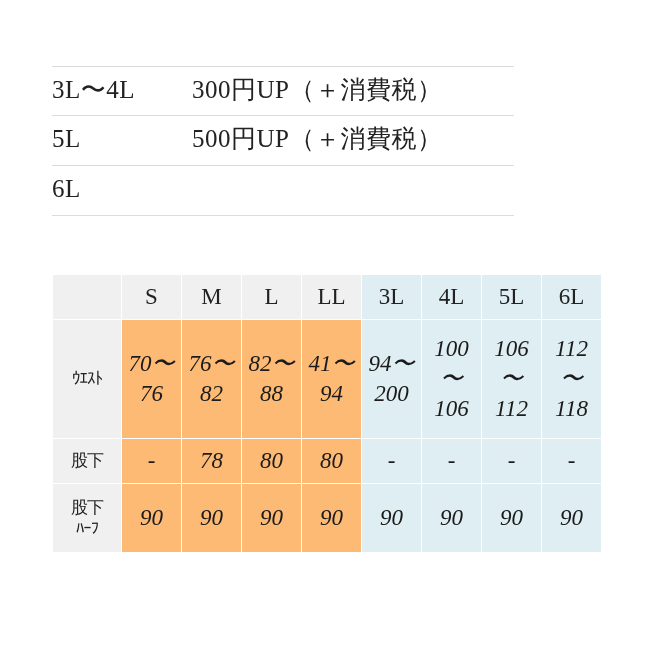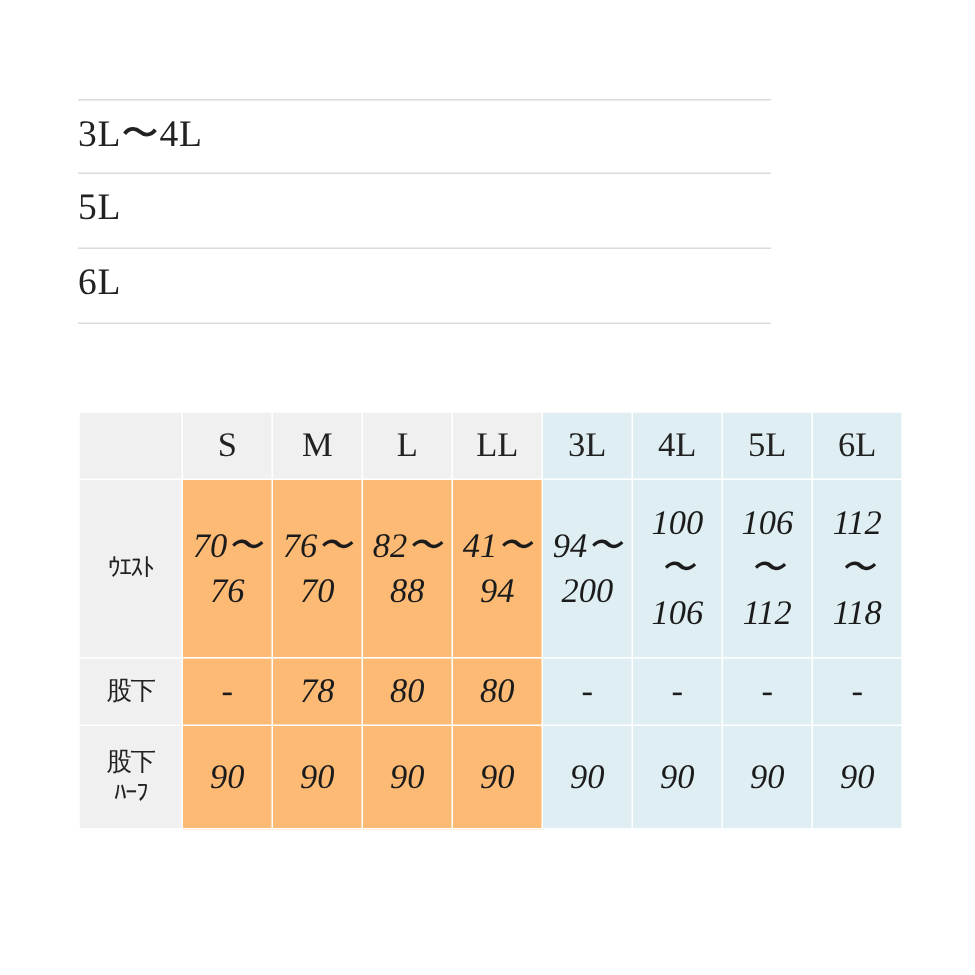--- a/index.html
+++ b/index.html
@@ -120,23 +120,25 @@
   }
 </style>
 </head>
 <body>
 
 <div class="page">
 
   <div class="price-list">
     <div class="price-row">
       <div class="price-size">3L〜4L</div>
+      <div class="price-amount">300円UP（＋消費税）</div>
     </div>
     <div class="price-row">
       <div class="price-size">5L</div>
+      <div class="price-amount">500円UP（＋消費税）</div>
     </div>
     <div class="price-row">
       <div class="price-size">6L</div>
     </div>
   </div>
 
   <table class="size-table">
     <tbody>
         <tr>
       <td class="corner-cell"></td>
@@ -153,21 +155,21 @@
     <tr class="row-waist">
       <td class="row-label">
             <span class="stack">ｳｴｽﾄ</span>
           </td>
       <td class="data-cell">
             <span class="stack">70〜
 76</span>
           </td>
       <td class="data-cell">
             <span class="stack">76〜
-70</span>
+82</span>
           </td>
       <td class="data-cell">
             <span class="stack">82〜
 88</span>
           </td>
       <td class="data-cell">
             <span class="stack">41〜
 94</span>
           </td>
       <td class="data-cell tint">

